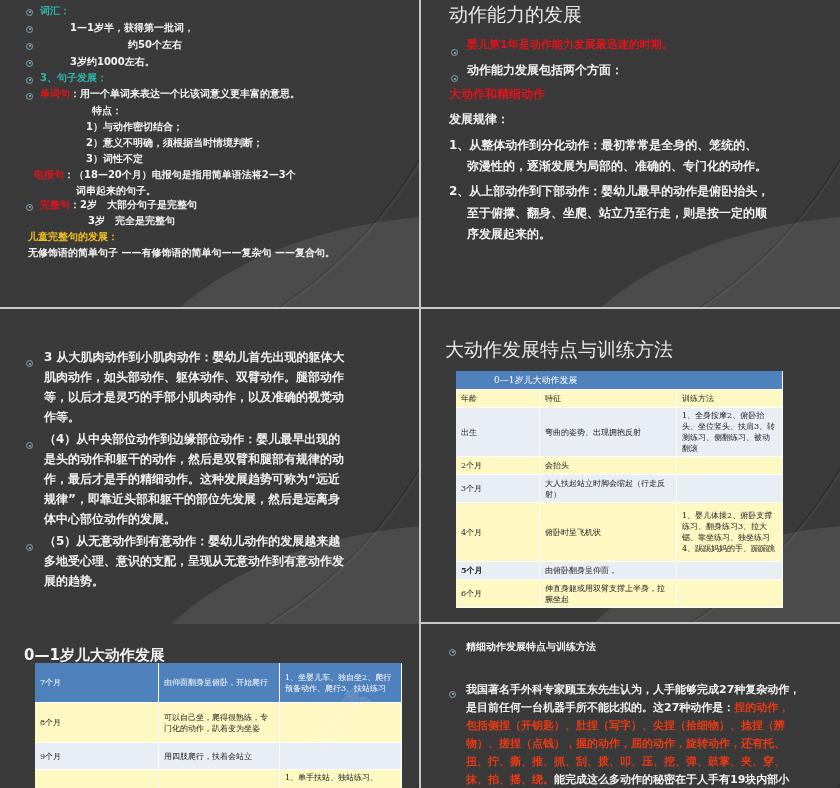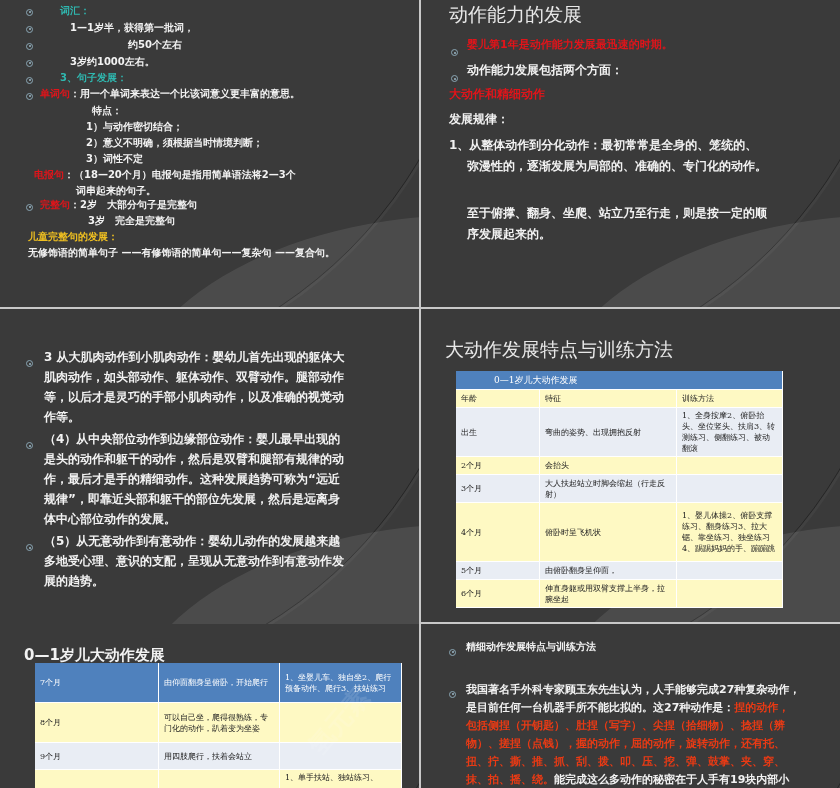--- a/index.html
+++ b/index.html
@@ -39,21 +39,21 @@
     .bullet {
       display:inline-block; width:7px; height:7px; border-radius:50%;
       border:1px solid #8aa6b4; box-sizing:border-box; position:relative;
       vertical-align:middle;
     }
     .bullet::after {
       content:""; position:absolute; left:1.5px; top:1.5px;
       width:2px; height:2px; border-radius:50%; background:#9bb9c7;
     }
     .row { position:absolute; white-space:nowrap; font-weight:bold; }
-    .teal { color:#2fb8b0;margin-left:20px; }
+    .teal { color:#2fb8b0; }
     .red { color:#e0141a; }
     .white { color:#f2f2f2; }
     .yellow { color:#f0c020; }
     .orange-red { color:#ea3a14; }
     .title { color:#e8e8e8; font-weight:normal; }
 
     table.tb { border-collapse:collapse; font-family:"DejaVu Serif", serif; font-size:8px; color:#222; }
     table.tb td { border-right:1px solid #fff; border-bottom:1px solid #fff; padding:2px 5px; vertical-align:middle; line-height:11px; }
     table.tb tr.hdr td { background:#4f81bd; color:#fff; }
     table.tb tr.odd td { background:#fef9c3; }
@@ -101,20 +101,21 @@
   <div class="content" style="left:4px;top:0;width:419px;height:307px;">
     <div class="row title" style="left:24px;top:2px;font-size:19px;">动作能力的发展</div>
     <div class="row" style="left:26px;top:42px;"><span class="bullet"></span></div>
     <div class="row red" style="left:42px;top:37px;font-size:11px;">婴儿第1年是动作能力发展最迅速的时期。</div>
     <div class="row" style="left:26px;top:68px;"><span class="bullet"></span></div>
     <div class="row white" style="left:42px;top:62px;font-size:12px;">动作能力发展包括两个方面：</div>
     <div class="row red" style="left:24px;top:86px;font-size:12px;">大动作和精细动作</div>
     <div class="row white" style="left:24px;top:111px;font-size:12px;">发展规律：</div>
     <div class="row white" style="left:24px;top:137px;font-size:12px;">1、从整体动作到分化动作：最初常常是全身的、笼统的、</div>
     <div class="row white" style="left:42px;top:158px;font-size:12px;text-align:right;">弥漫性的，逐渐发展为局部的、准确的、专门化的动作。</div>
+    <div class="row white" style="left:24px;top:183px;font-size:12px;">2、从上部动作到下部动作：婴幼儿最早的动作是俯卧抬头，</div>
     <div class="row white" style="left:42px;top:205px;font-size:12px;">至于俯撑、翻身、坐爬、站立乃至行走，则是按一定的顺</div>
     <div class="row white" style="left:42px;top:226px;font-size:12px;">序发展起来的。</div>
   </div>
 </div>
 
 <div class="slide s3">
   <div class="content" style="left:0;top:0;width:419px;height:313px;font-size:12px;">
     <div class="row" style="left:26px;top:47px;"><span class="bullet"></span></div>
     <div class="row white" style="left:44px;top:40px;">3  从大肌肉动作到小肌肉动作：婴幼儿首先出现的躯体大</div>
     <div class="row white" style="left:44px;top:60px;">肌肉动作，如头部动作、躯体动作、双臂动作。腿部动作</div>
@@ -160,21 +161,21 @@
         <td style="height:23px;">3个月</td>
         <td>大人扶起站立时脚会缩起（行走反射）</td>
         <td></td>
       </tr>
       <tr class="odd">
         <td style="height:54px;">4个月</td>
         <td>俯卧时呈飞机状</td>
         <td>1、婴儿体操2、俯卧支撑练习、翻身练习3、拉大锯、靠坐练习、独坐练习4、踢踢妈妈的手、蹦蹦跳</td>
       </tr>
       <tr class="even">
-        <td style="height:13px;">5个月</td>
+        <td style="height:13px;font-weight:bold;">5个月</td>
         <td>由俯卧翻身呈仰面，</td>
         <td></td>
       </tr>
       <tr class="odd">
         <td style="height:23px;">6个月</td>
         <td>伸直身躯或用双臂支撑上半身，拉腕坐起</td>
         <td></td>
       </tr>
     </tbody>
       </table>

